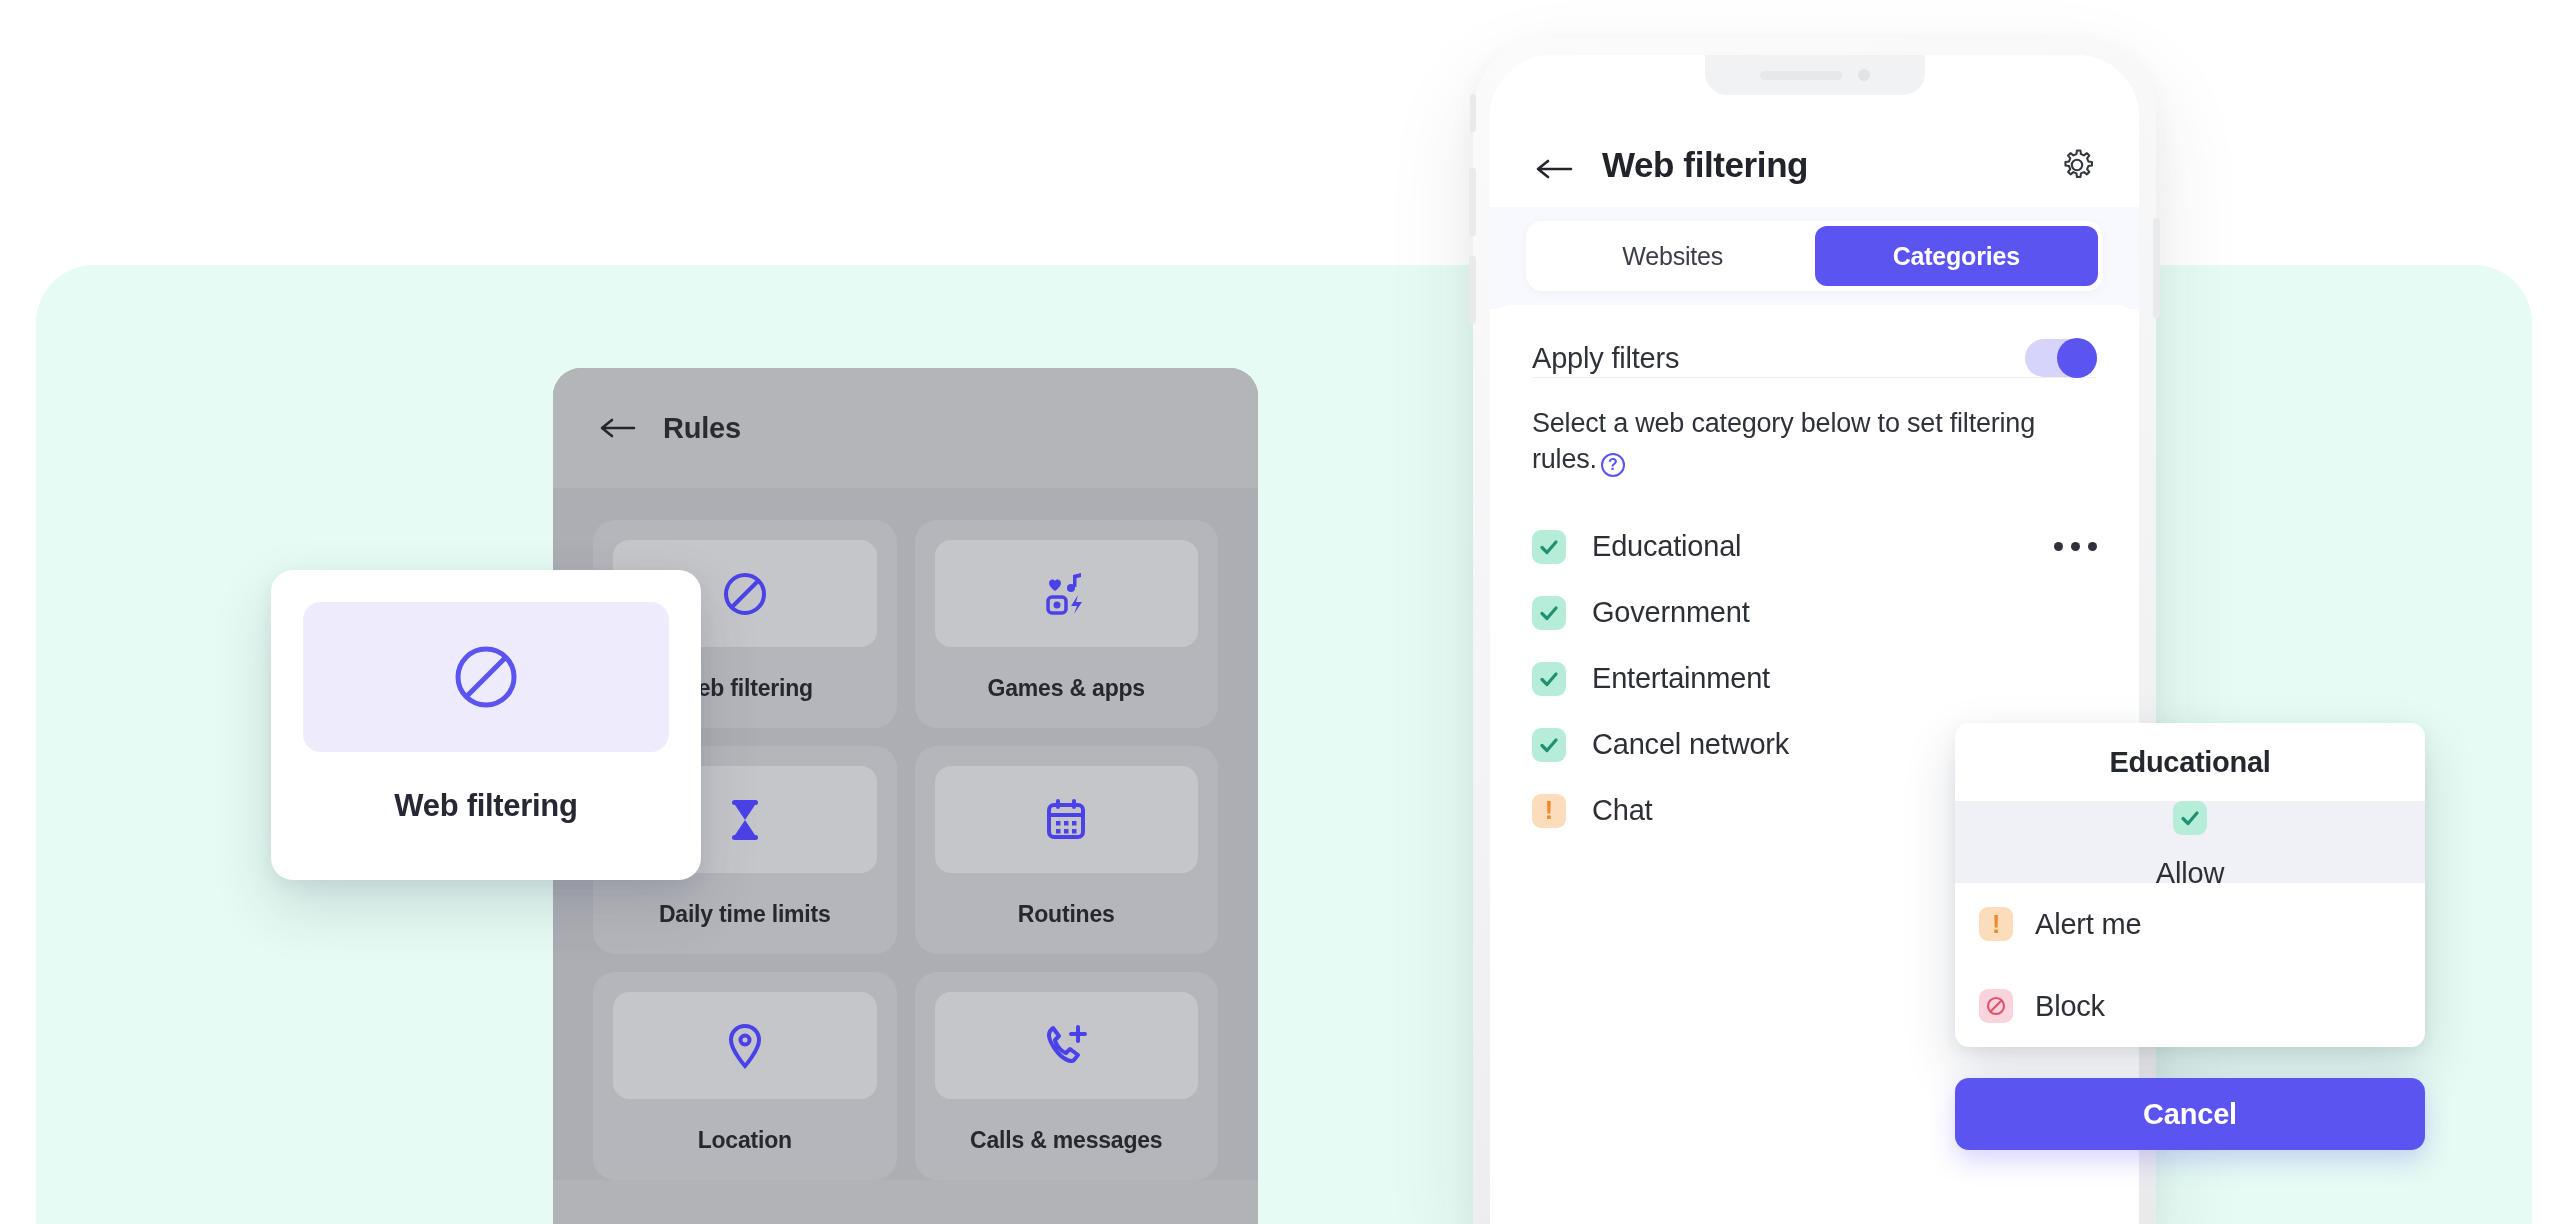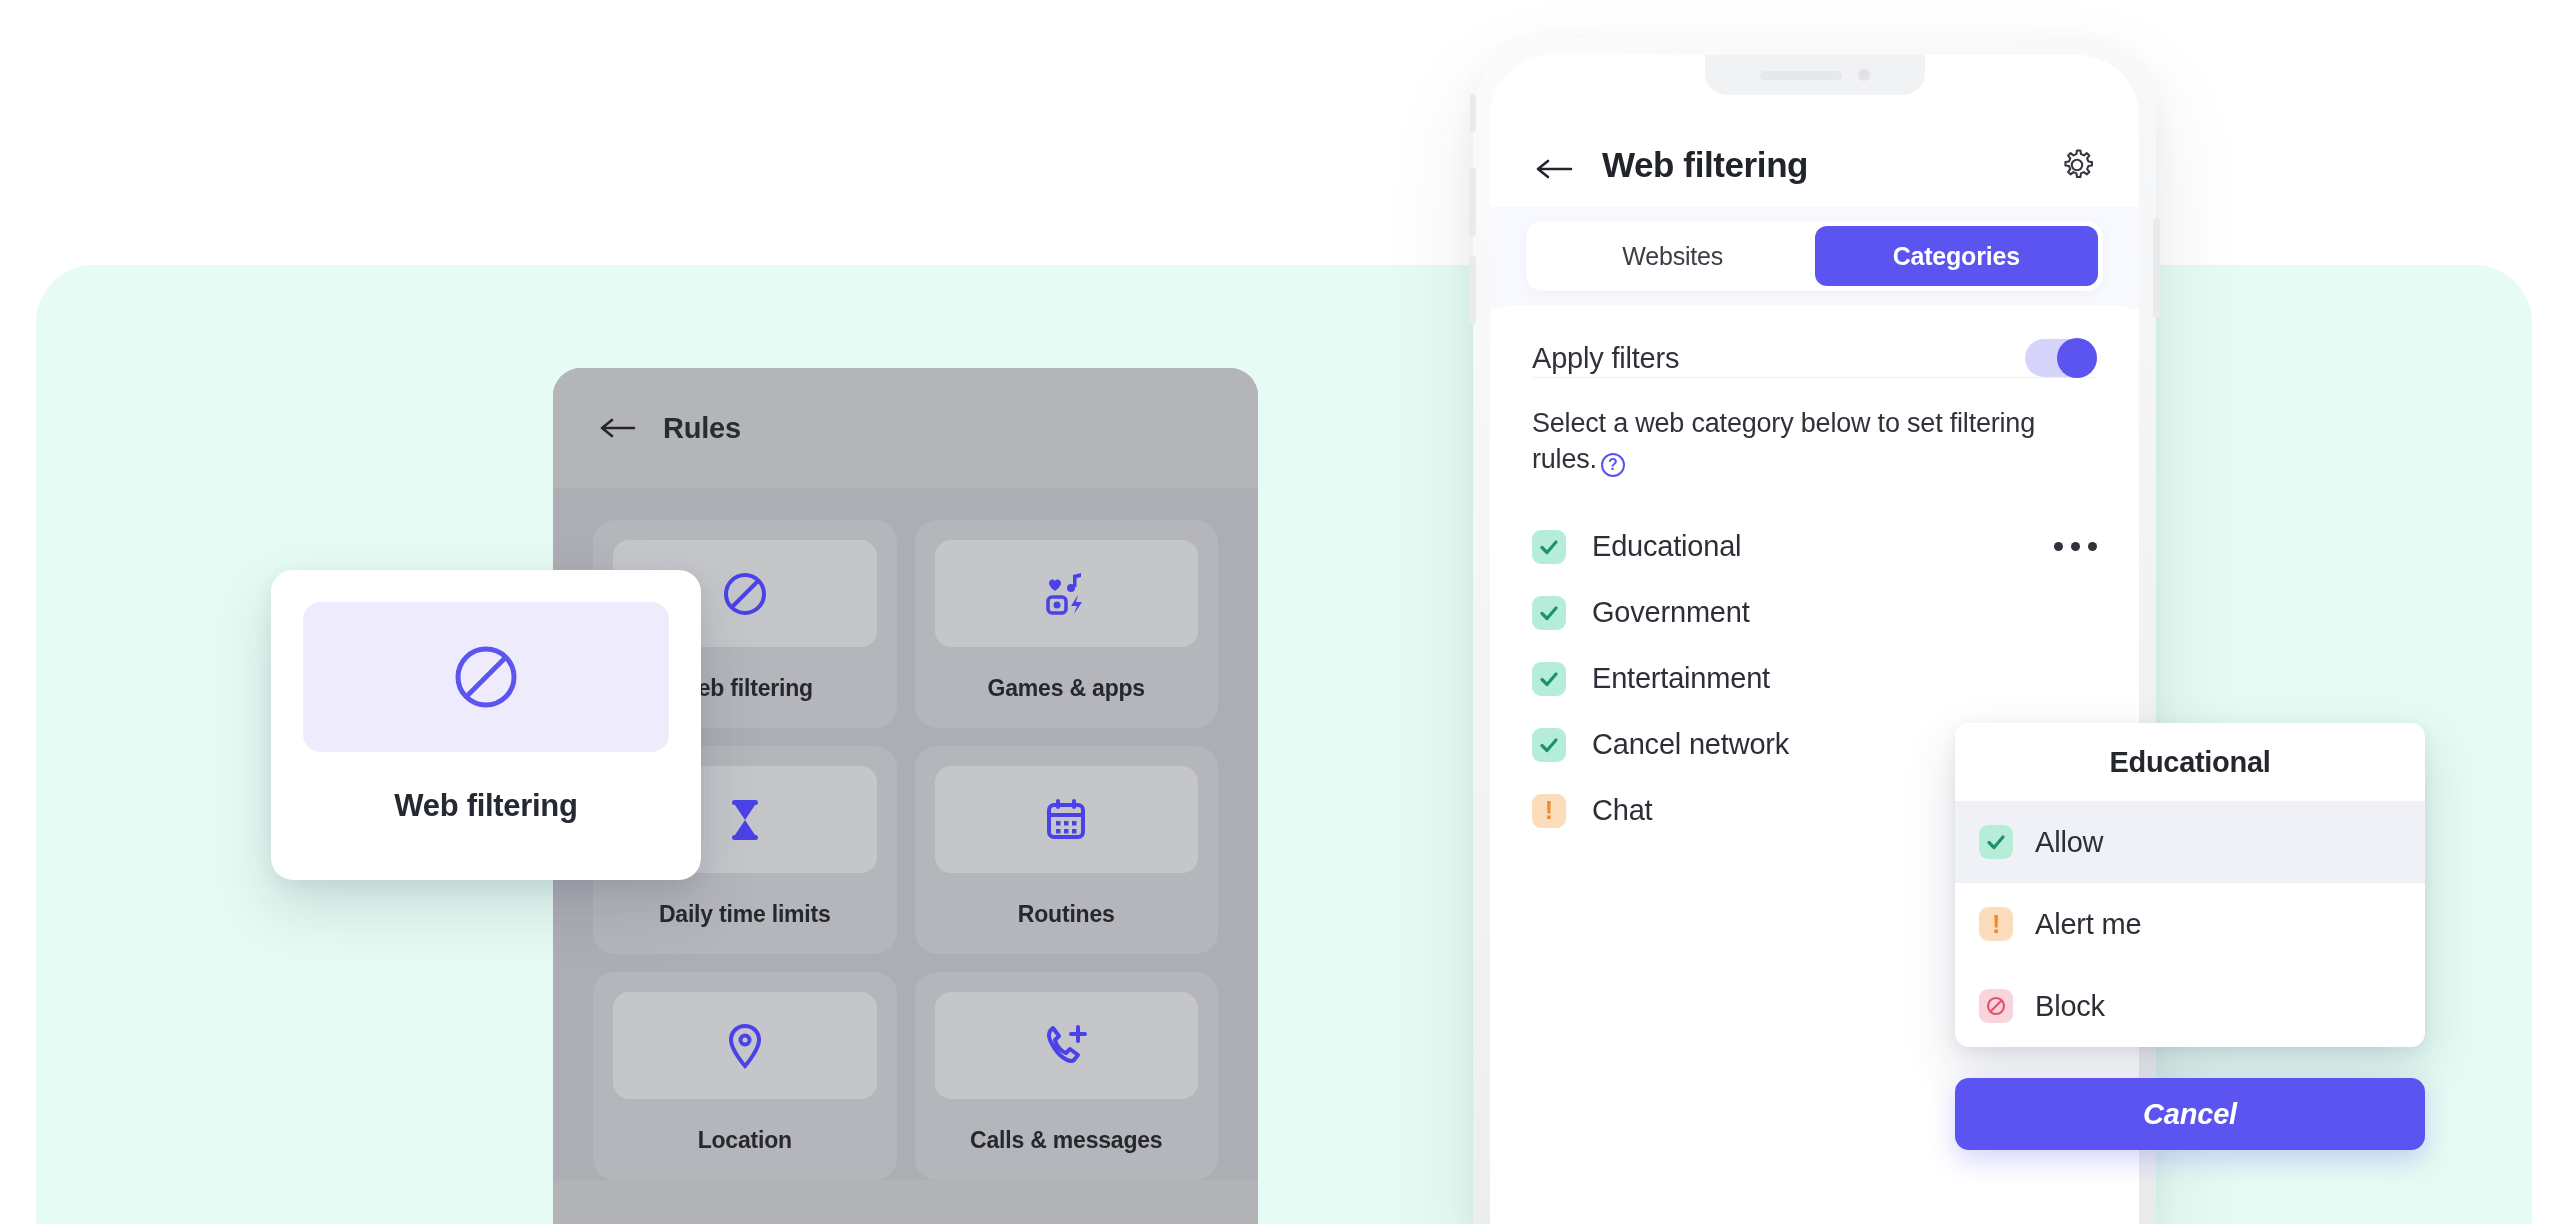--- a/index.html
+++ b/index.html
@@ -170,28 +170,27 @@
     box-shadow:0 22px 52px rgba(40,50,80,.16), 0 4px 14px rgba(40,50,80,.07);
   }
   .popup-title {
     height:78px; display:flex; align-items:center; justify-content:center;
     font-size:29px; font-weight:bold; color:#25272f; letter-spacing:-.3px;
   }
   .popup-item {
     height:82px; display:flex; align-items:center; gap:22px; padding:0 24px;
     font-size:29px; color:#2d2f37; letter-spacing:-.2px;
   }
-  .popup-item.selected { background:#eff1f7; }
+  .popup-item.selected { background:#eff1f7;flex-direction:column; }
   .cancel-btn {
     position:absolute; left:1955px; top:1078px; width:470px; height:72px;
     background:#5b54f0; border-radius:14px; border:none;
     color:#ffffff; font-size:29px; font-weight:bold; letter-spacing:-.2px;
     font-family:"Liberation Sans", sans-serif; cursor:pointer;
     box-shadow:0 10px 26px rgba(91,84,240,.25);
-    font-style:italic;
   }
 </style>
 </head>
 <body>
 
 <div id="stage">
 
   <div class="mint-panel">
     <div class="mint-glow"></div>
   </div>

